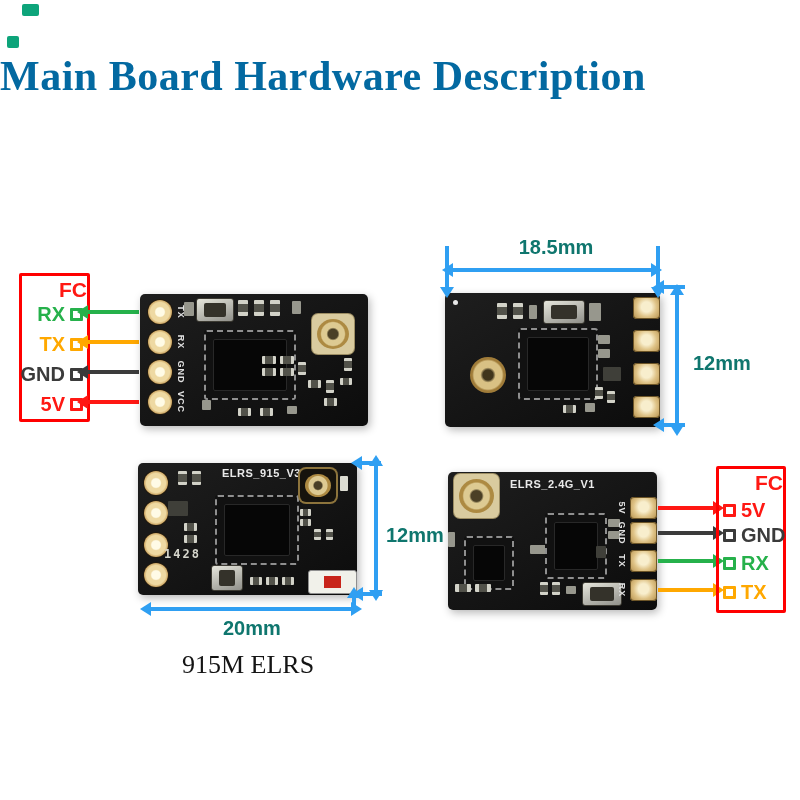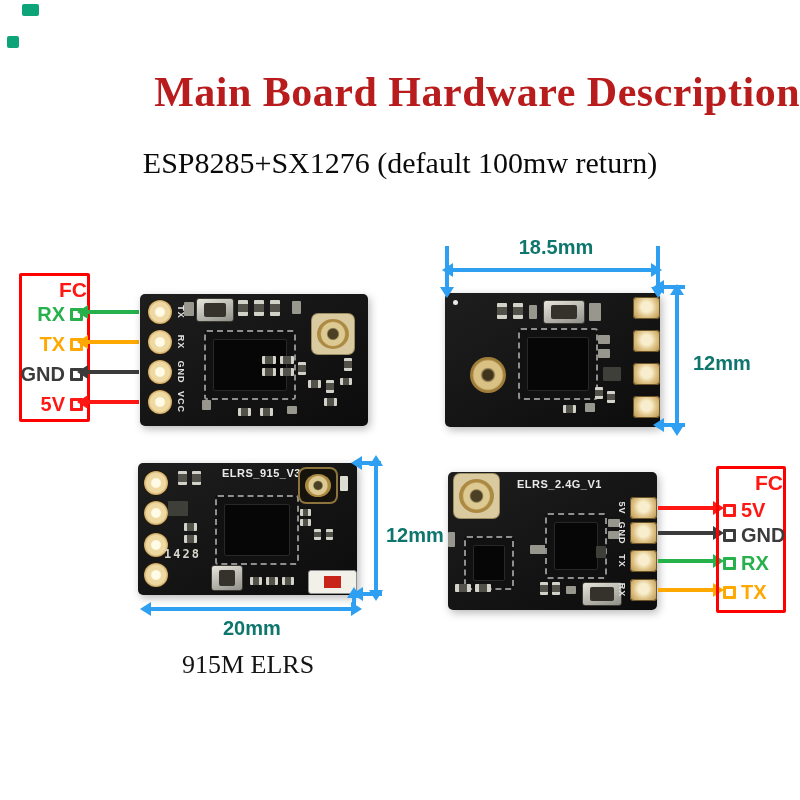--- a/index.html
+++ b/index.html
@@ -1,17 +1,17 @@
 <!DOCTYPE html>
 <html><head>
 <meta charset="utf-8">
 <style>
   html,body{margin:0;padding:0;background:#fff}
   #canvas{position:relative;width:800px;height:800px;background:#ffffff;font-family:"Liberation Sans",sans-serif;overflow:hidden}
-  .title{position:absolute;left:0;right:0;top:68px;text-align:right;font:bold 42px "Liberation Serif",serif;color:#b91c1c;letter-spacing:.5px}
+  .title{position:absolute;left:0;right:0;top:52px;text-align:left;font:bold 42px "Liberation Serif",serif;color:#0369a1;letter-spacing:.5px}
   .subtitle{position:absolute;left:0;right:0;top:146px;text-align:center;font:30px "Liberation Serif",serif;color:#0a0a0a}
   .caption{position:absolute;width:220px;text-align:center;font:26px "Liberation Serif",serif;color:#141414}
   .mark{position:absolute;background:#0da47a;border-radius:2px}
 
   
   .board{position:absolute;background:linear-gradient(150deg,#1e1e1e,#0c0c0c);border-radius:5px;box-shadow:2px 3px 8px rgba(0,0,0,.28)}
   .board i,.board b,.board u{display:block;position:absolute;border-radius:1px}
   .silk{position:absolute;color:#e9e9e9;font:bold 11px "Liberation Sans",sans-serif;letter-spacing:.5px;white-space:nowrap}
   .date{position:absolute;color:#d6d6cc;font:bold 12px "DejaVu Sans Mono",monospace;letter-spacing:2px}
   .vlabel{position:absolute;width:36px;text-align:center;color:#e0e0e0;font:bold 9px "Liberation Sans",sans-serif;letter-spacing:1px;transform:rotate(90deg);white-space:nowrap}
@@ -54,21 +54,20 @@
 </style>
 </head>
 <body>
 
 <div id="canvas">
 
   <span class="mark" style="left:22px;top:4px;width:17px;height:12px"></span>
   <span class="mark" style="left:7px;top:36px;width:12px;height:12px"></span>
 
   <div class="title">Main Board Hardware Description</div>
-  <div class="subtitle">ESP8285+SX1276 (default 100mw return)</div>
 
   <div class="fcbox" style="left:19px;top:273px;width:65px;height:143px">
     <div class="fct t-red">FC</div>
     <div class="pinrow" style="right:4px;top:31px">
       <span class="lbl t-green">RX</span>
         <span class="sq t-green"></span>
     </div>
     <div class="pinrow" style="right:4px;top:61px">
       <span class="lbl t-orange">TX</span>
         <span class="sq t-orange"></span>
@@ -181,21 +180,21 @@
 
   <div class="va hu hd a-blue" style="left:374px;top:465px;height:126px"></div>
   <div class="ha hl a-blue" style="left:361px;top:461px;width:20px"></div>
   <div class="ha hl a-blue" style="left:362px;top:592px;width:20px"></div>
   <div class="va hu a-blue" style="left:352px;top:597px;height:14px"></div>
   <div class="dim" style="left:386px;top:524px">12mm</div>
   <div class="ha hl hr a-blue" style="left:150px;top:607px;width:202px"></div>
   <div class="dim" style="left:223px;top:617px">20mm</div>
 
   <div class="board" style="left:448px;top:472px;width:209px;height:138px">
-    <span class="silk" style="left:69px;top:6px">ELRS_2.4G_V1</span>
+    <span class="silk" style="left:62px;top:6px">ELRS_2.4G_V1</span>
     <div class="ufl" style="left:6px;top:2px;width:45px;height:44px"></div>
     <i class="cg" style="left:0px;top:60px;width:7px;height:15px"></i>
     <div class="chip" style="left:16px;top:64px;width:46px;height:50px"></div>
     <i class="cg" style="left:82px;top:73px;width:16px;height:9px"></i>
     <div class="chip" style="left:97px;top:41px;width:58px;height:62px"></div>
     <i class="cg" style="left:160px;top:47px;width:12px;height:8px"></i>
     <i class="cg" style="left:160px;top:59px;width:12px;height:8px"></i>
     <i class="cd" style="left:148px;top:74px;width:10px;height:12px"></i>
     <span class="xtal" style="left:134px;top:110px;width:38px;height:22px"></span>
     <i class="crv" style="left:92px;top:110px;width:8px;height:13px"></i>

